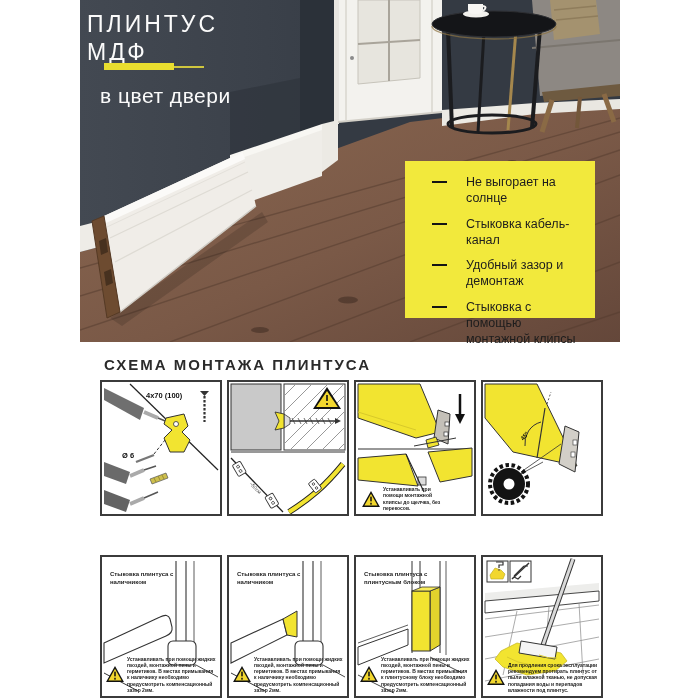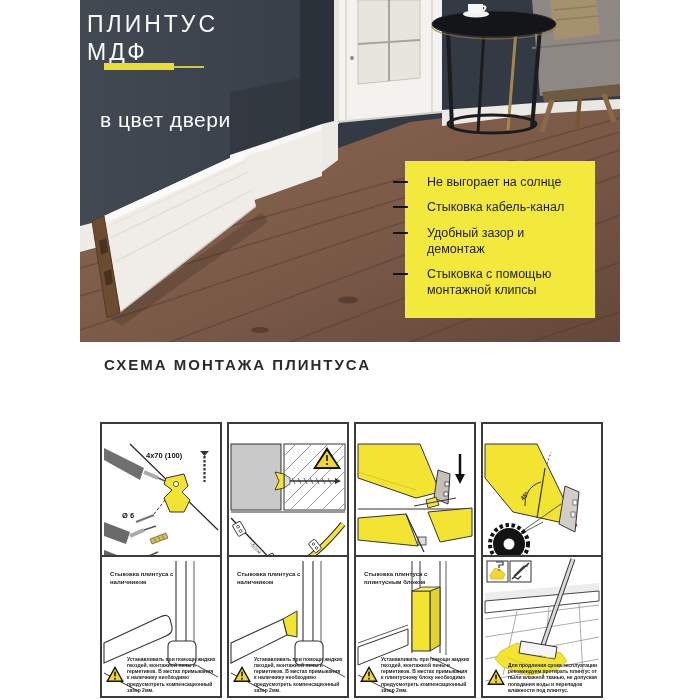--- a/index.html
+++ b/index.html
@@ -4,27 +4,27 @@
 <style>
   html,body{margin:0;padding:0;}
   body{width:700px;height:700px;background:#fff;font-family:"Liberation Sans",sans-serif;overflow:hidden;}
   .stage{position:relative;width:700px;height:700px;background:#fff;}
   .photo{position:absolute;left:80px;top:0;width:540px;height:342px;overflow:hidden;}
   .photo svg{display:block;}
   .hero-title{position:absolute;left:87px;top:10px;color:#fbfbfb;font-size:23px;letter-spacing:3px;line-height:1.22;font-weight:400;}
   .hero-line{position:absolute;left:104px;top:63px;display:flex;align-items:center;}
   .hero-line .thick{width:70px;height:7px;background:#e9de2f;}
   .hero-line .thin{width:30px;height:2px;background:#cfc63e;}
-  .hero-sub{position:absolute;left:100px;top:84px;color:#fbfbfb;font-size:21px;letter-spacing:0.5px;font-weight:400;margin-top:24px;}
+  .hero-sub{position:absolute;left:100px;top:84px;color:#fbfbfb;font-size:21px;letter-spacing:0.5px;font-weight:400;}
   .feature-box{position:absolute;left:405px;top:161px;width:190px;height:157px;background:#f2e93c;box-sizing:border-box;padding:13px 14px 0 22px;}
-  .feat-item{position:relative;font-size:12.5px;line-height:1.3;color:#1d1d1d;margin-bottom:9px;}
+  .feat-item{position:relative;font-size:12.5px;line-height:1.3;color:#1d1d1d;margin-bottom:9px;margin-left:39px;}
   .feat-item::before{content:"";position:absolute;left:-34px;top:7px;width:15px;height:2px;background:#141414;}
   .scheme-heading{position:absolute;left:104px;top:356px;font-size:15px;letter-spacing:2px;color:#2b2b2b;font-weight:600;}
   .panel{position:absolute;width:122px;background:#fff;border:2px solid #3b3b3b;box-sizing:border-box;}
-  .row1{top:422px;height:172px;}
+  .row1{top:380px;height:136px;}
   .row2{top:555px;height:143px;}
   .c1{left:100px;} .c2{left:227px;} .c3{left:354px;} .c4{left:481px;}
   .panel svg.art{position:absolute;left:0;top:0;width:100%;height:100%;}
   .panel-title{position:absolute;left:8px;top:13px;width:66px;font-size:6px;font-weight:700;line-height:1.35;color:#222;}
   .cap{position:absolute;left:4px;right:3px;bottom:3px;display:flex;align-items:center;gap:3px;}
   .cap .txt{font-size:5px;line-height:1.25;color:#1c1c1c;font-weight:700;}
   .warn{flex:0 0 auto;}
 </style>
 </head>
 <body>

